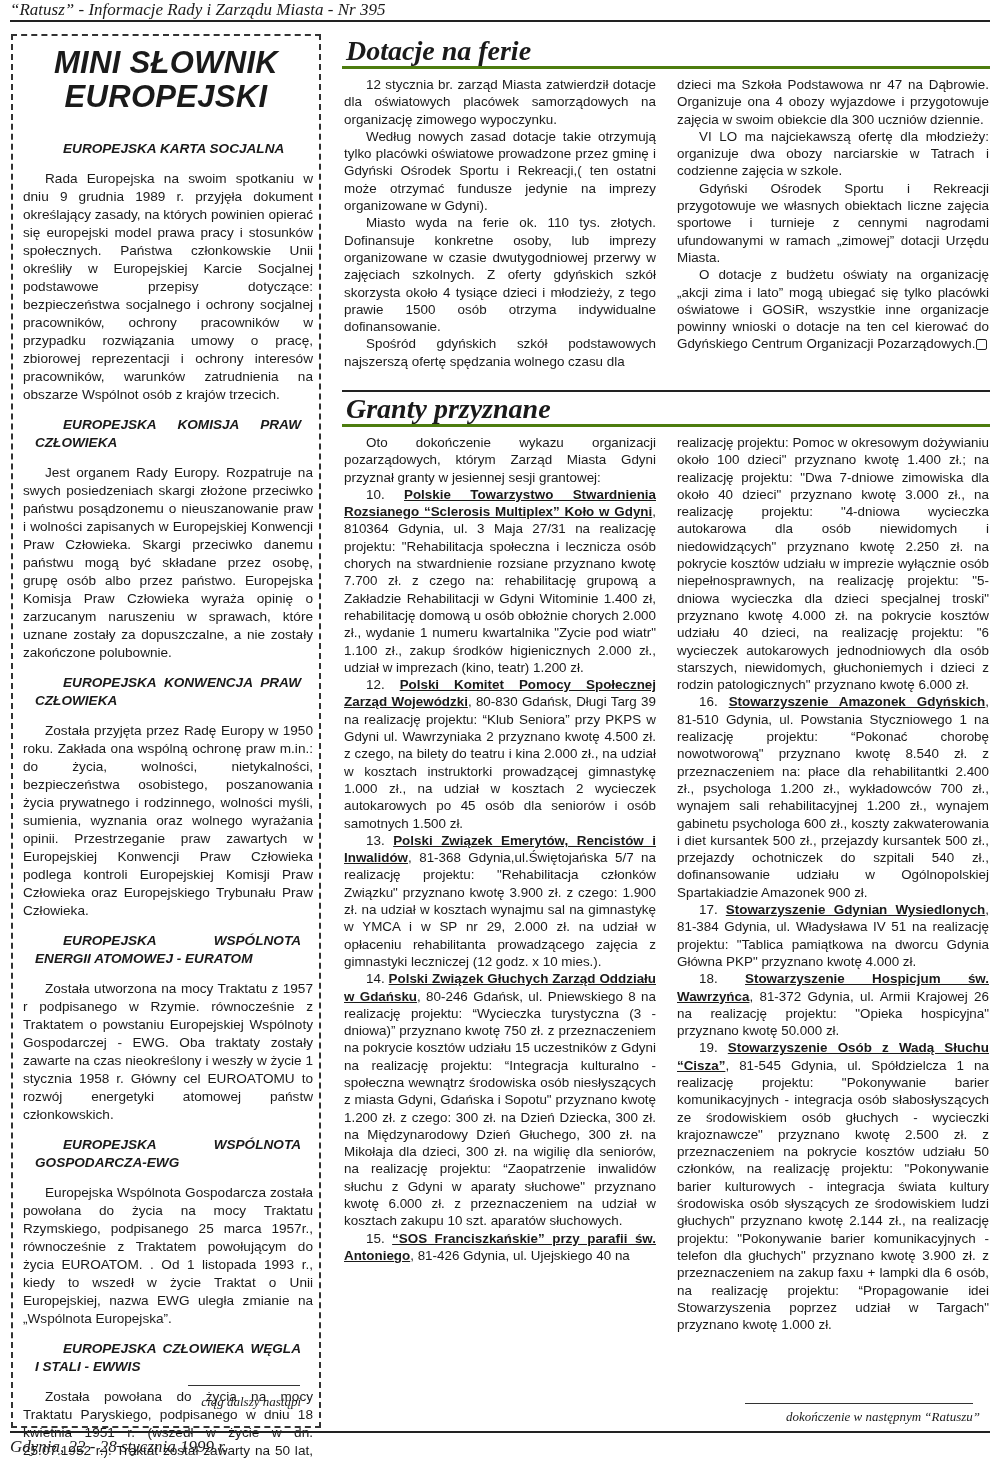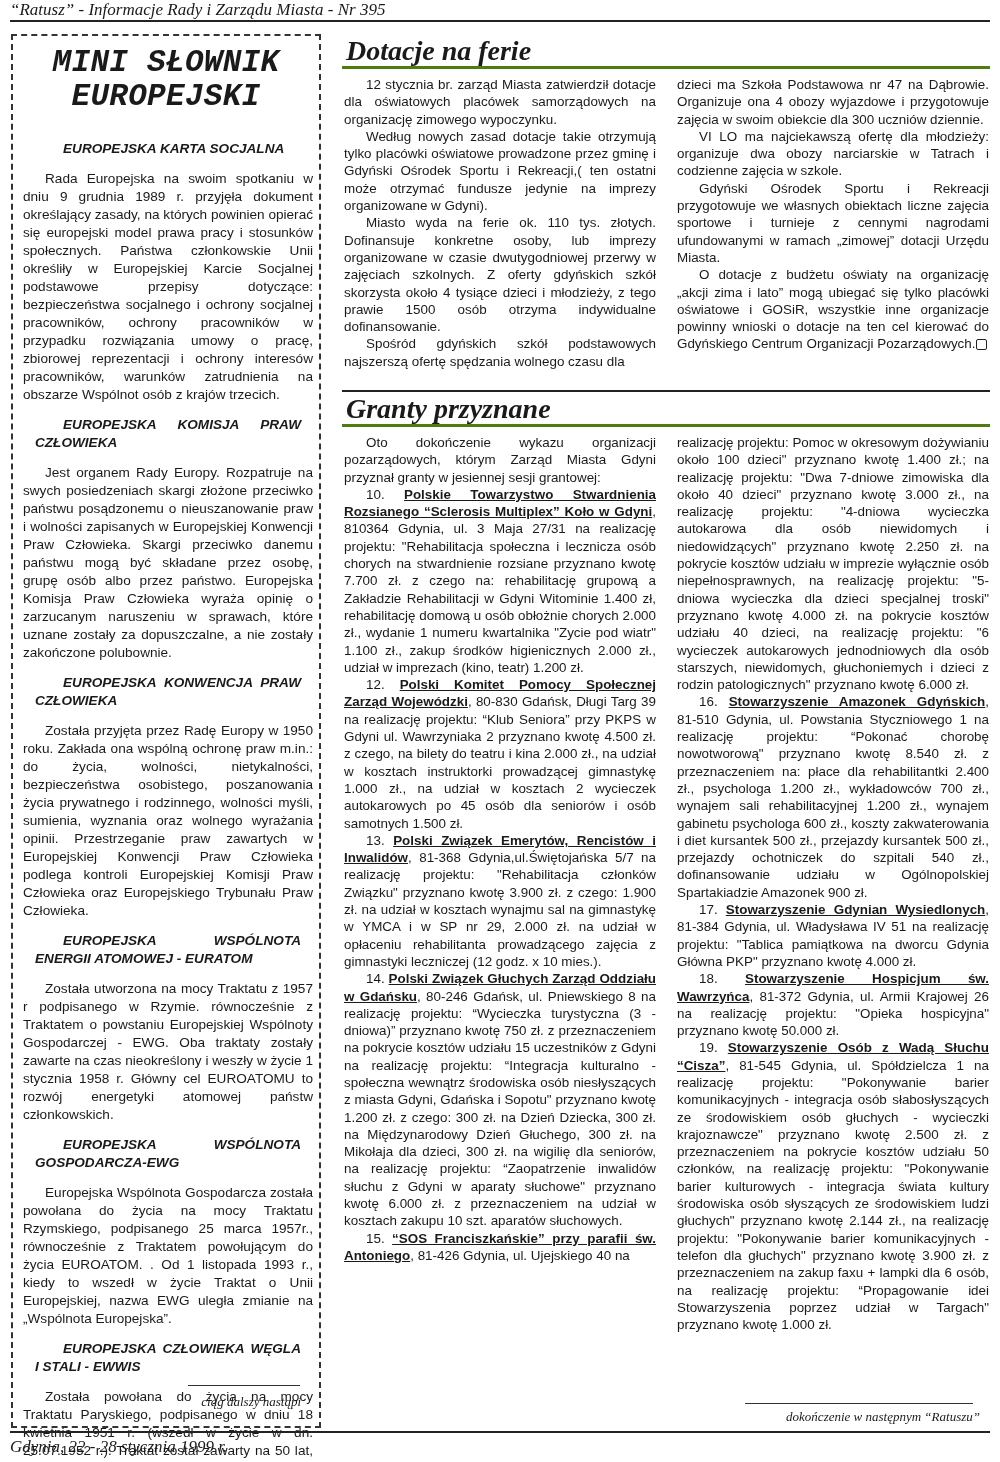--- a/index.html
+++ b/index.html
@@ -4,21 +4,21 @@
 <style>
   html, body { margin: 0; padding: 0; background: #fff; }
   body { width: 1000px; height: 1462px; position: relative; overflow: hidden; color: #1a1a1a; font-family: "Liberation Sans", sans-serif; }
   .masthead { position: absolute; left: 10px; top: 0; width: 980px; height: 20px; border-bottom: 2px solid #222; }
   .masthead span { font-family: "Liberation Serif", serif; font-style: italic; font-size: 17px; line-height: 20px; white-space: nowrap; }
   .footer-rule { position: absolute; left: 10px; top: 1431px; width: 980px; border-top: 2px solid #222; }
   .footer-date { position: absolute; left: 10px; top: 1437px; font-family: "Liberation Serif", serif; font-style: italic; font-size: 17px; line-height: 20px; }
 
   
   .glossary { position: absolute; left: 11px; top: 34px; width: 306px; height: 1390px; border: 2px dashed #333; border-left-style: dashed; }
-  .glossary-title { font-family: Liberation Mono, monospace; font-weight: bold; font-style: italic; font-size: 31px; line-height: 34px; text-align: center; margin-top: 10px; letter-spacing: 0.3px; }
+  .glossary-title { font-family: Liberation Sans, sans-serif; font-weight: bold; font-style: italic; font-size: 31px; line-height: 34px; text-align: center; margin-top: 10px; letter-spacing: 0.3px; }
   .glossary-body { padding: 14px 6px 0 10px; }
   .term { font-weight: bold; font-style: italic; font-size: 13.6px; line-height: 18px; text-align: justify; text-indent: 28px; margin: 12px; }
   .def { font-size: 13.6px; line-height: 18px; text-align: justify; text-indent: 22px; margin: 0 0 6px 0; }
   .continued-rule { position: absolute; left: 175px; width: 112px; bottom: 40px; border-top: 1px solid #333; }
   .continued { position: absolute; right: 18px; bottom: 16px; font-family: "Liberation Serif", serif; font-style: italic; font-size: 13px; }
 
   
   .article-head { position: absolute; left: 342px; width: 648px; border-bottom: 3px solid #4d7c0f; }
   .article-head span { font-family: "Liberation Serif", serif; font-weight: bold; font-style: italic; font-size: 28px; line-height: 30px; display: inline-block; padding-left: 4px; }
   .col { position: absolute; width: 312px; font-size: 13.4px; line-height: 17.3px; text-align: justify; }

